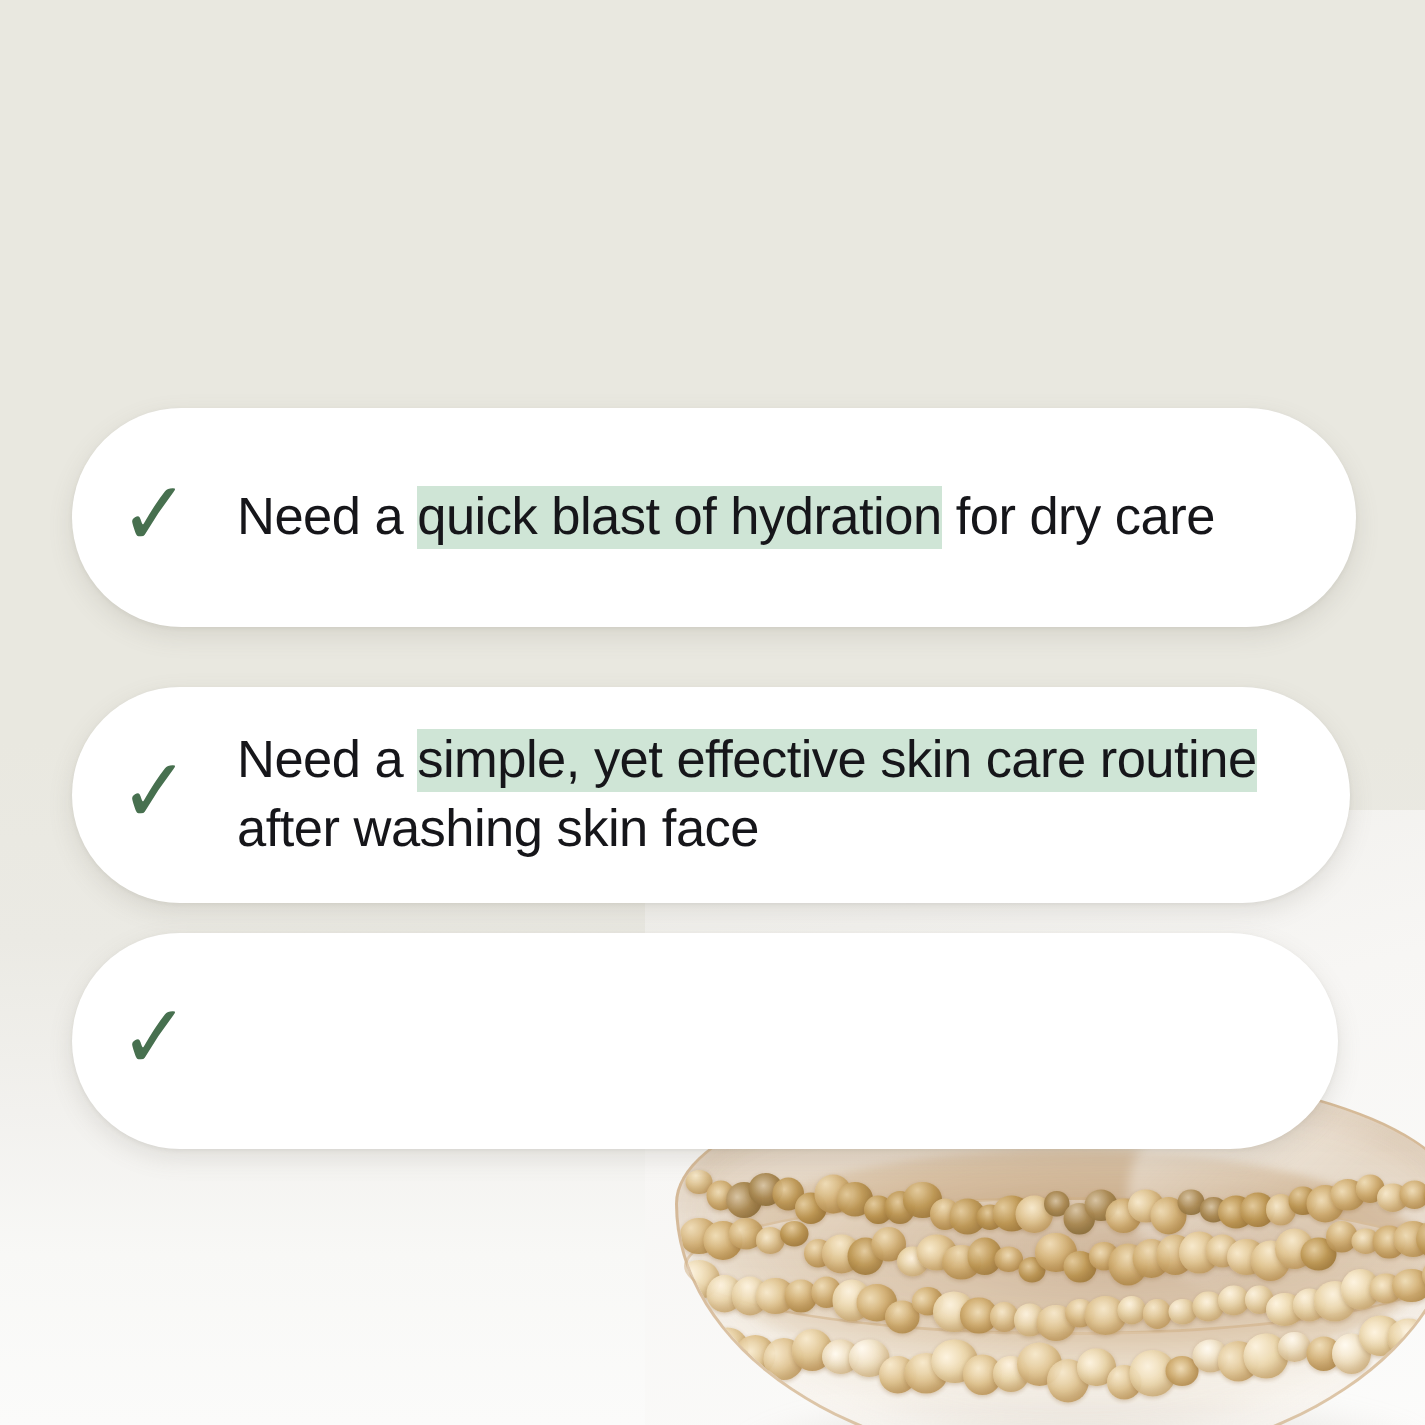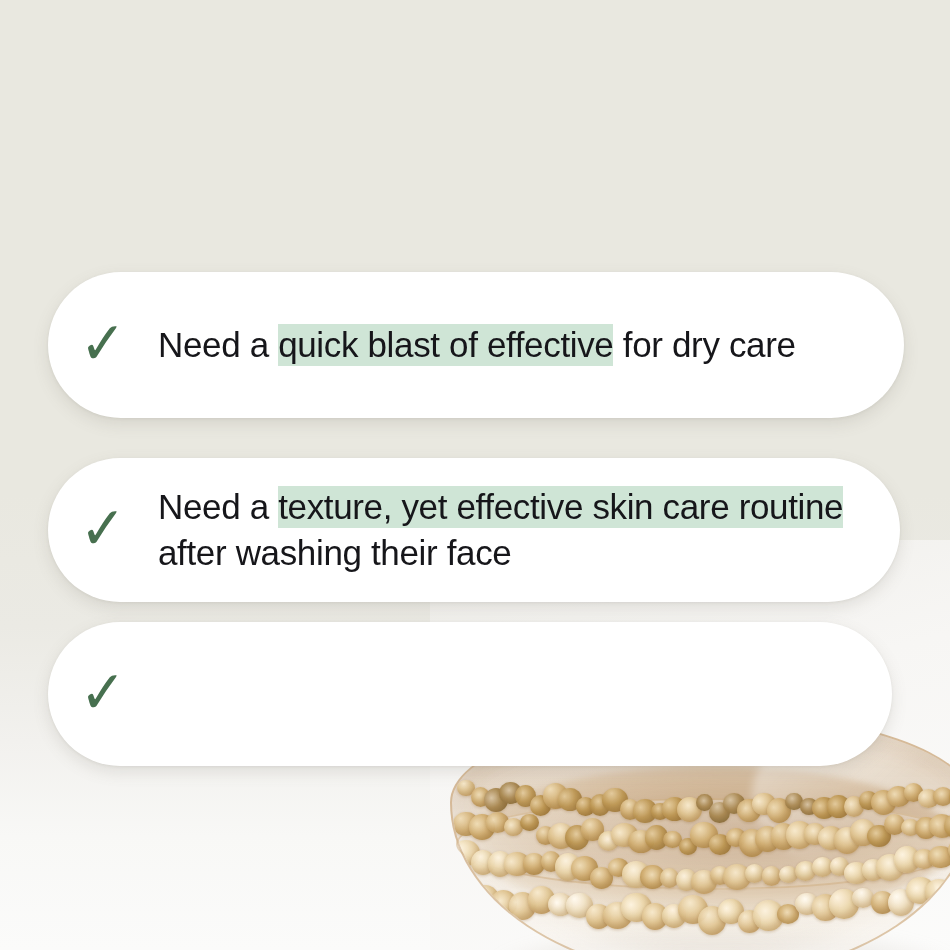--- a/index.html
+++ b/index.html
@@ -365,25 +365,25 @@
           </div>
         <div class="dish-hilite"></div>
       </div>
       <div class="dish-rim"></div>
     </div>
   </div>
 
 
   <div class="card" id="card-1">
     <div class="check">✓</div>
-    <div class="card-text"><span>Need a </span><mark>quick blast of effective</mark><span> for dry care</span></div>
+    <div class="card-text"><span>Need a </span><mark>quick blast of hydration</mark><span> for dry care</span></div>
   </div>
 
   <div class="card" id="card-2">
     <div class="check">✓</div>
-    <div class="card-text"><span>Need a </span><mark>texture, yet effective skin care routine</mark><span> after washing their face</span></div>
+    <div class="card-text"><span>Need a </span><mark>simple, yet effective skin care routine</mark><span> after washing skin face</span></div>
   </div>
 
   <div class="card" id="card-3">
     <div class="check">✓</div>
   </div>
 
 </div>
 
 </body></html>

